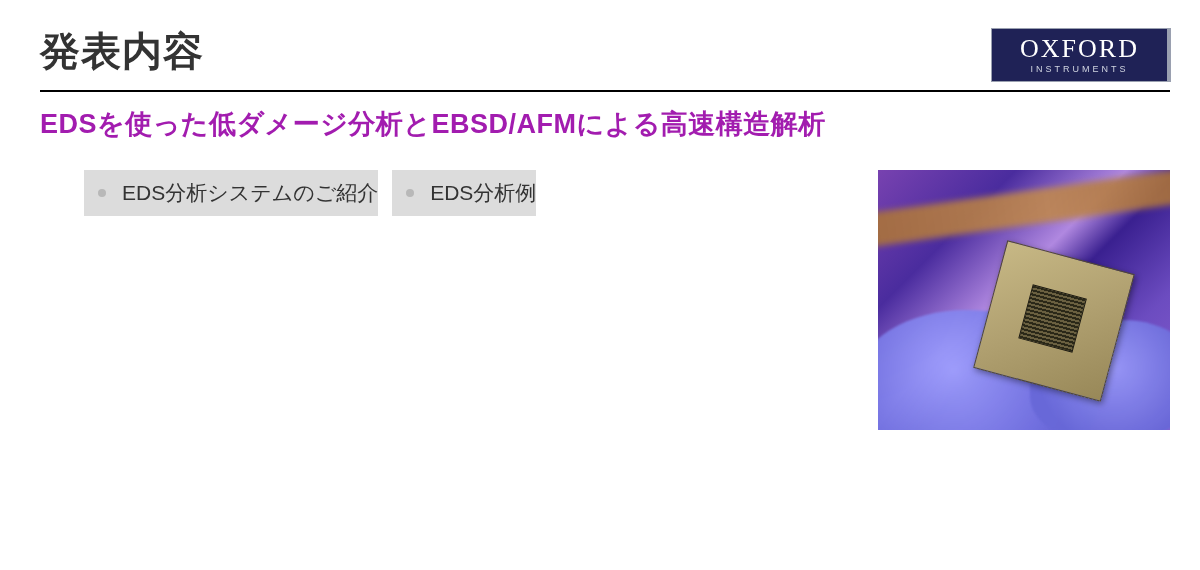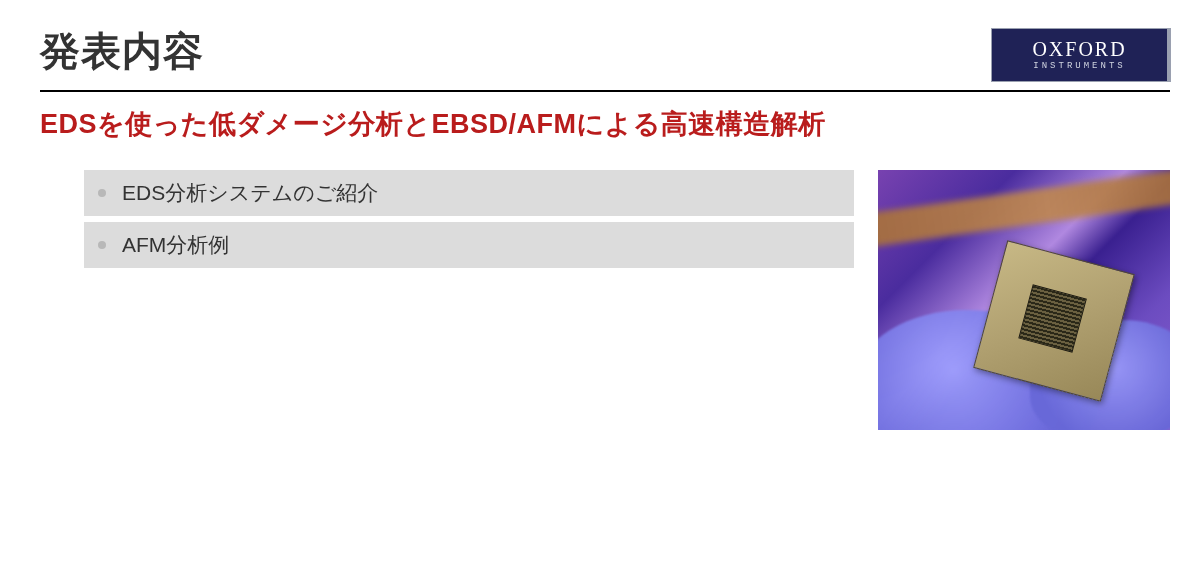--- a/index.html
+++ b/index.html
@@ -32,53 +32,51 @@
     border: 1px solid #9aa0b0;
     box-shadow: 3px 0 0 #9aa0b0;
     display: flex;
     flex-direction: column;
     align-items: center;
     justify-content: center;
     color: #ffffff;
   }
   .logo-main {
     font-family: "Georgia", serif;
-    font-size: 20px;
+    font-size: 26px;
     letter-spacing: 2px;
     line-height: 1;
   }
   .logo-sub {
     font-size: 9px;
     letter-spacing: 3px;
     margin-top: 2px;
     color: #d0d4e0;
-    font-family: Liberation Mono, monospace;
   }
   .rule {
     margin: 8px 30px 0 40px;
     border: none;
     border-top: 2px solid #000000;
   }
   .subtitle {
     margin: 14px 30px 0 40px;
     font-size: 27px;
     font-weight: bold;
-    color: #b91c1c;
+    color: #a21caf;
     letter-spacing: 0.5px;
   }
   .content {
     display: flex;
     margin: 28px 30px 0 40px;
     align-items: flex-start;
   }
   .list {
     flex: 0 0 770px;
     display: flex;
-    flex-direction: column;
-    gap: 6px;
+    gap: 14px;
     padding-left: 44px;
   }
   .list-item {
     background: #dcdcdc;
     height: 46px;
     display: flex;
     align-items: center;
     padding-left: 38px;
     font-size: 21px;
     color: #333333;
@@ -171,21 +169,21 @@
 <hr class="rule">
 
 <div class="subtitle">EDSを使った低ダメージ分析とEBSD/AFMによる高速構造解析</div>
 
 <div class="content">
   <div class="list">
     <div class="list-item">
         <span>EDS分析システムのご紹介</span>
       </div>
     <div class="list-item">
-        <span>AFM分析例</span>
+        <span>EDS分析例</span>
       </div>
   </div>
   <div class="image" title="半導体チップを手袋で持つ写真">
     <div class="streak"></div>
     <div class="glove"></div>
     <div class="glove2"></div>
     <div class="chip"></div>
   </div>
 </div>
 

